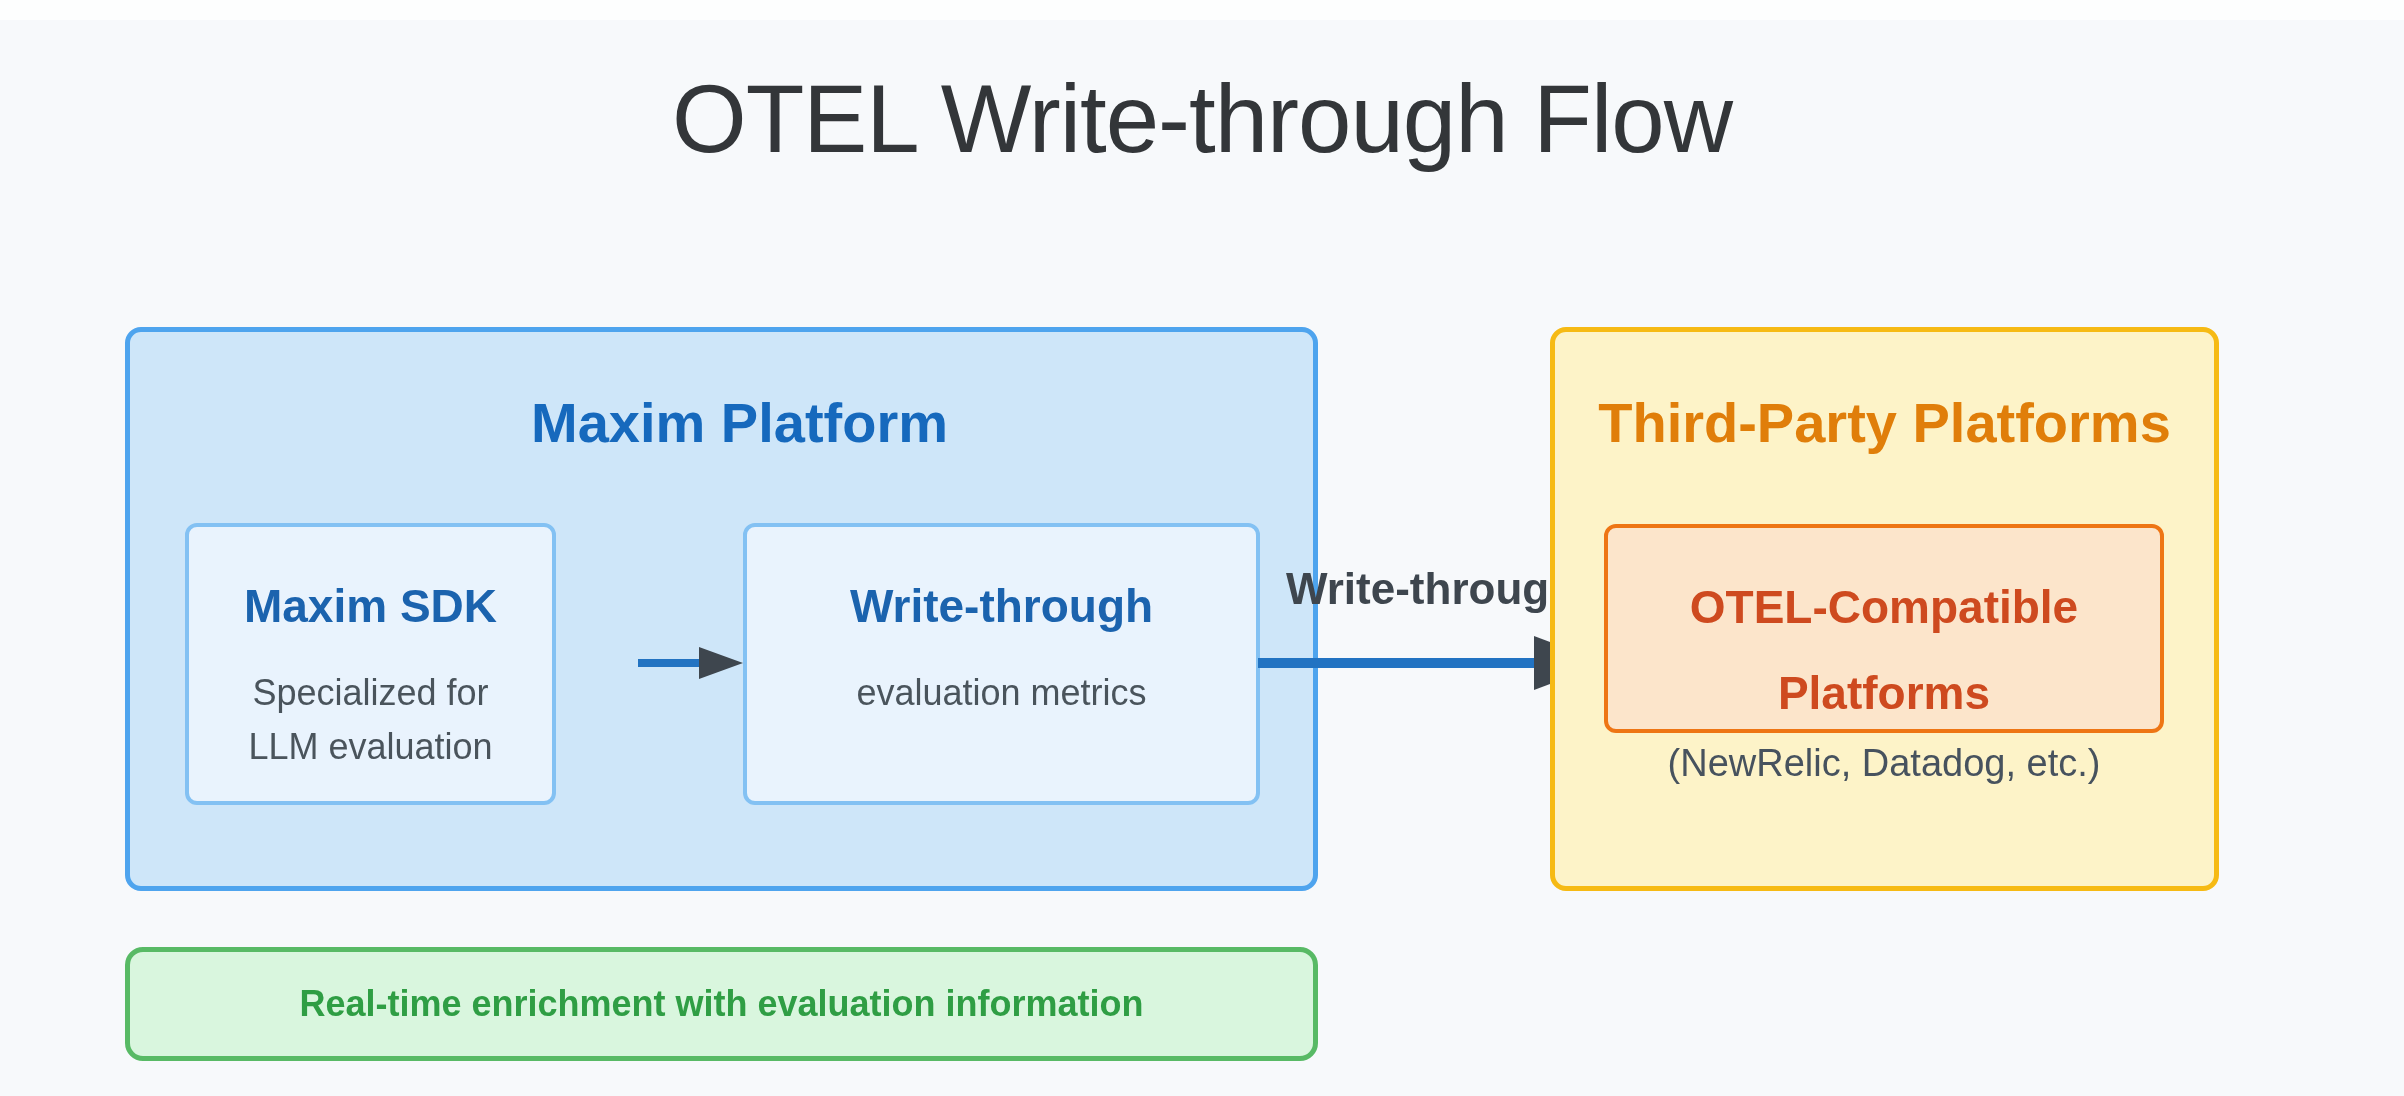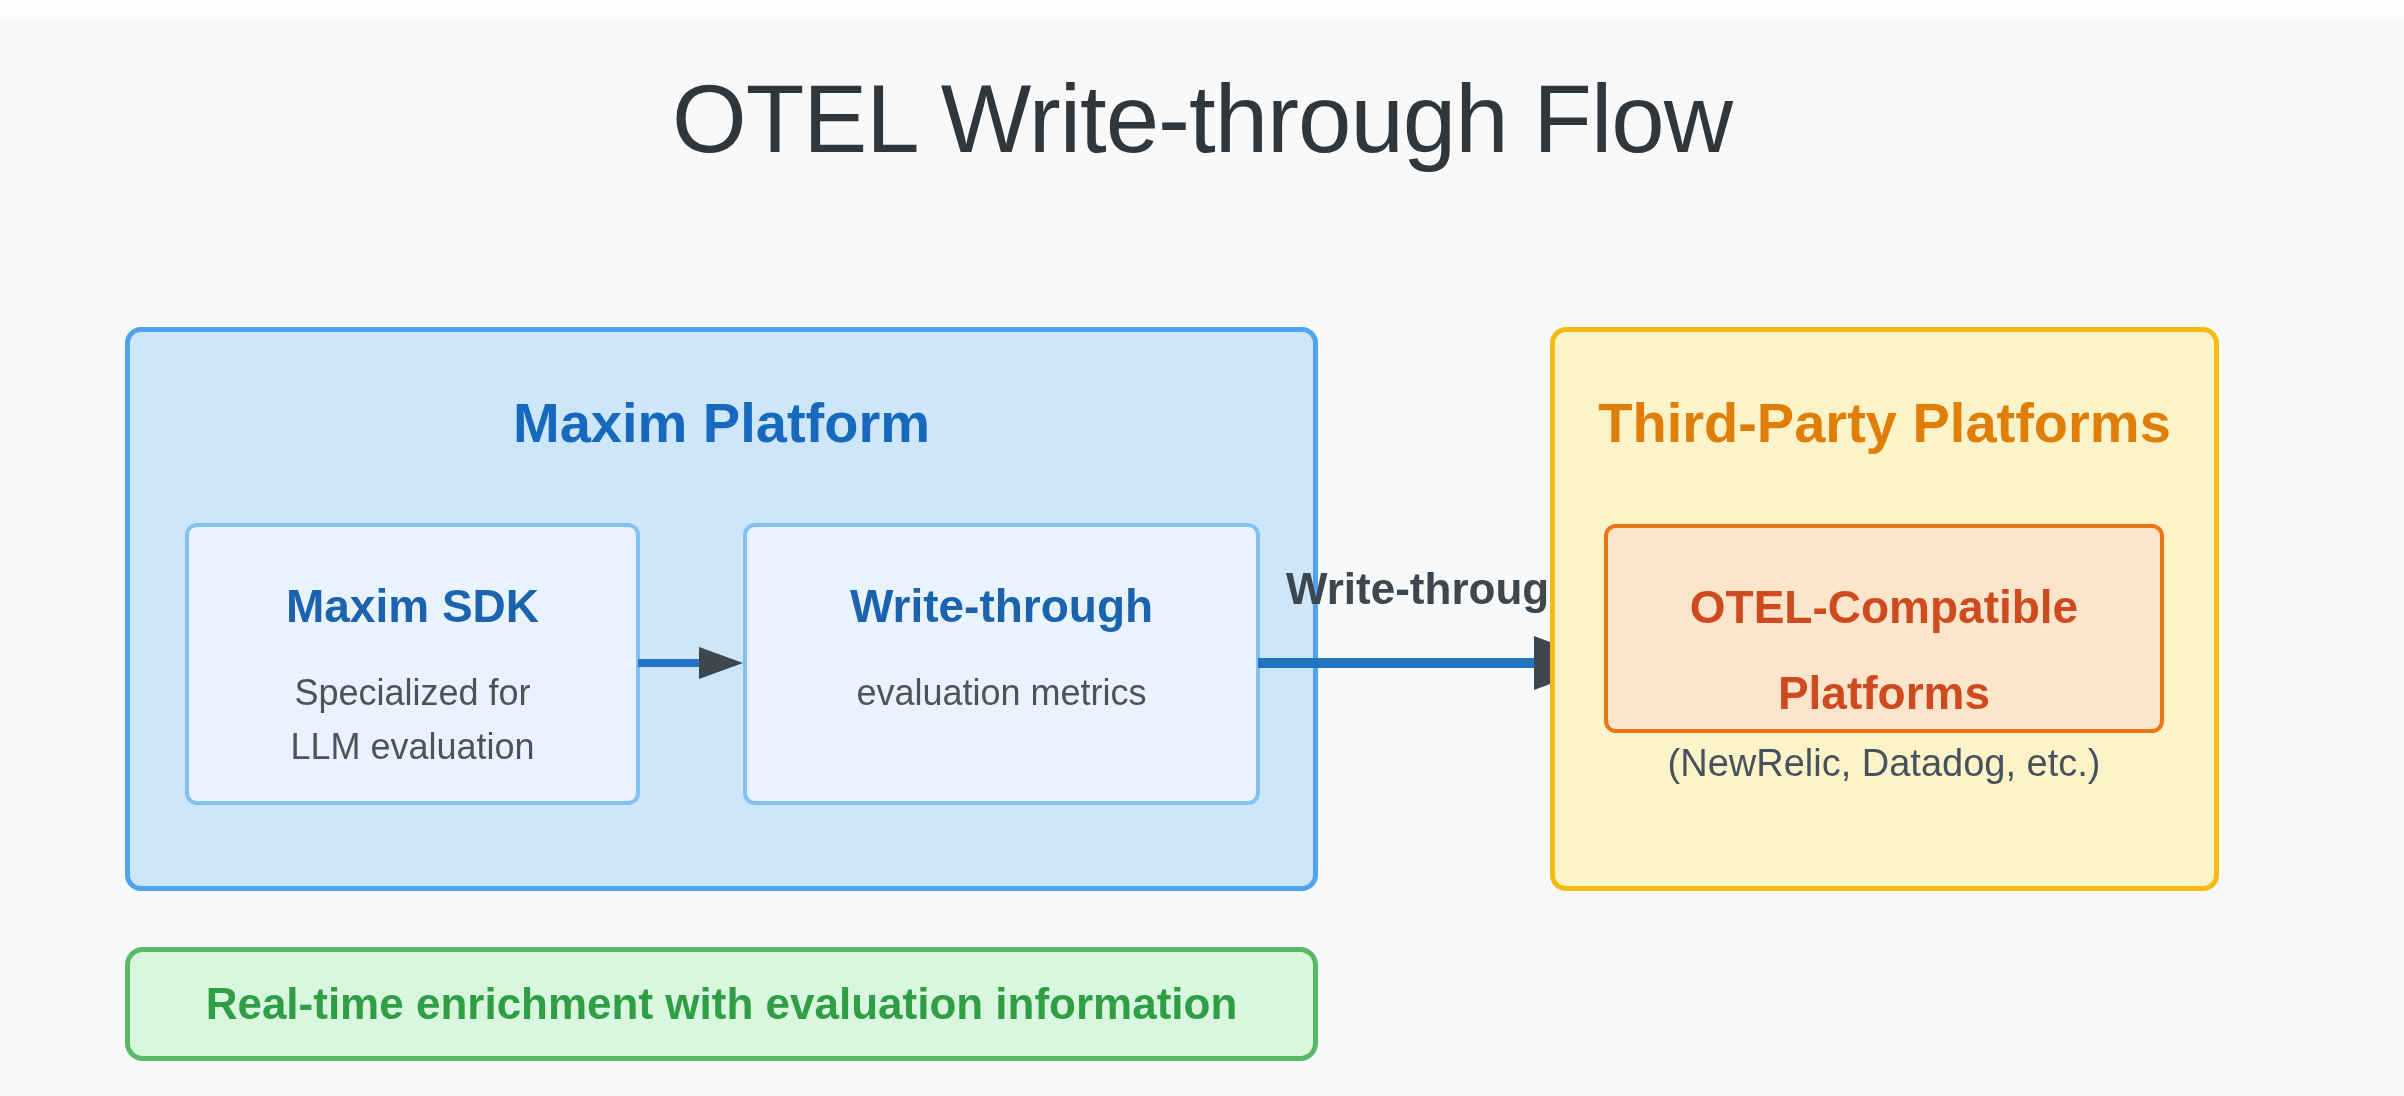--- a/index.html
+++ b/index.html
@@ -26,32 +26,32 @@
   .cluster-third {
     left: 1550px; top: 327px; width: 669px; height: 564px;
     background: var(--yellow-cluster-fill, #fdf3c8);
     border: 5px solid var(--yellow-cluster-border, #f6ba14);
     padding-left: 28px;
   }
   .cluster-label {
     position: absolute; left: 0; top: 58px; width: 100%;
     text-align: center; font-size: 56px; font-weight: bold;
   }
-  .cluster-maxim .cluster-label { color: var(--blue-heading, #1669bd); }
+  .cluster-maxim .cluster-label { color: var(--blue-heading, #1669bd); padding-left: 18px; }
   .cluster-third .cluster-label { color: var(--orange-heading, #e07e0a); }
 
   .node {
     position: absolute; box-sizing: border-box; border-radius: 12px;
     display: flex; flex-direction: column; align-items: center; text-align: center;
   }
   .node-blue {
     background: var(--blue-node-fill, #e9f3fd);
     border: 4px solid var(--blue-node-border, #83c1f3);
   }
-  .node-sdk { left: 55px; top: 191px; width: 455px; height: 282px; }
+  .node-sdk { left: 55px; top: 191px; width: 371px; height: 282px; }
   .node-wt  { left: 613px; top: 191px; width: 517px; height: 282px; }
   .node-title {
     font-size: 46px; font-weight: bold; line-height: 55px; margin-top: 52px;
     color: var(--node-title-blue, #1b63ae);
   }
   .node-body {
     font-size: 36px; line-height: 54px; margin-top: 32px;
     color: var(--body-text, #4a545c);
   }
   .node-body span { display: block; }
@@ -87,21 +87,21 @@
     font-size: 44px; font-weight: bold; color: var(--edge-label-text, #3e464e);
   }
 
   .note {
     position: absolute; left: 125px; top: 947px; width: 1193px; height: 114px;
     box-sizing: border-box;
     background: var(--note-fill, #d9f6de);
     border: 5px solid var(--note-border, #58ba65);
     border-radius: 18px;
     display: flex; align-items: center; justify-content: center;
-    font-size: 44px; font-weight: bold; color: var(--note-text, #2f9e44);
+    font-size: 36px; font-weight: bold; color: var(--note-text, #2f9e44);
   }
 </style>
 </head>
 <body>
 
 <div class="canvas">
   <div class="topstrip"></div>
 
   <div class="title">OTEL Write-through Flow</div>
 

